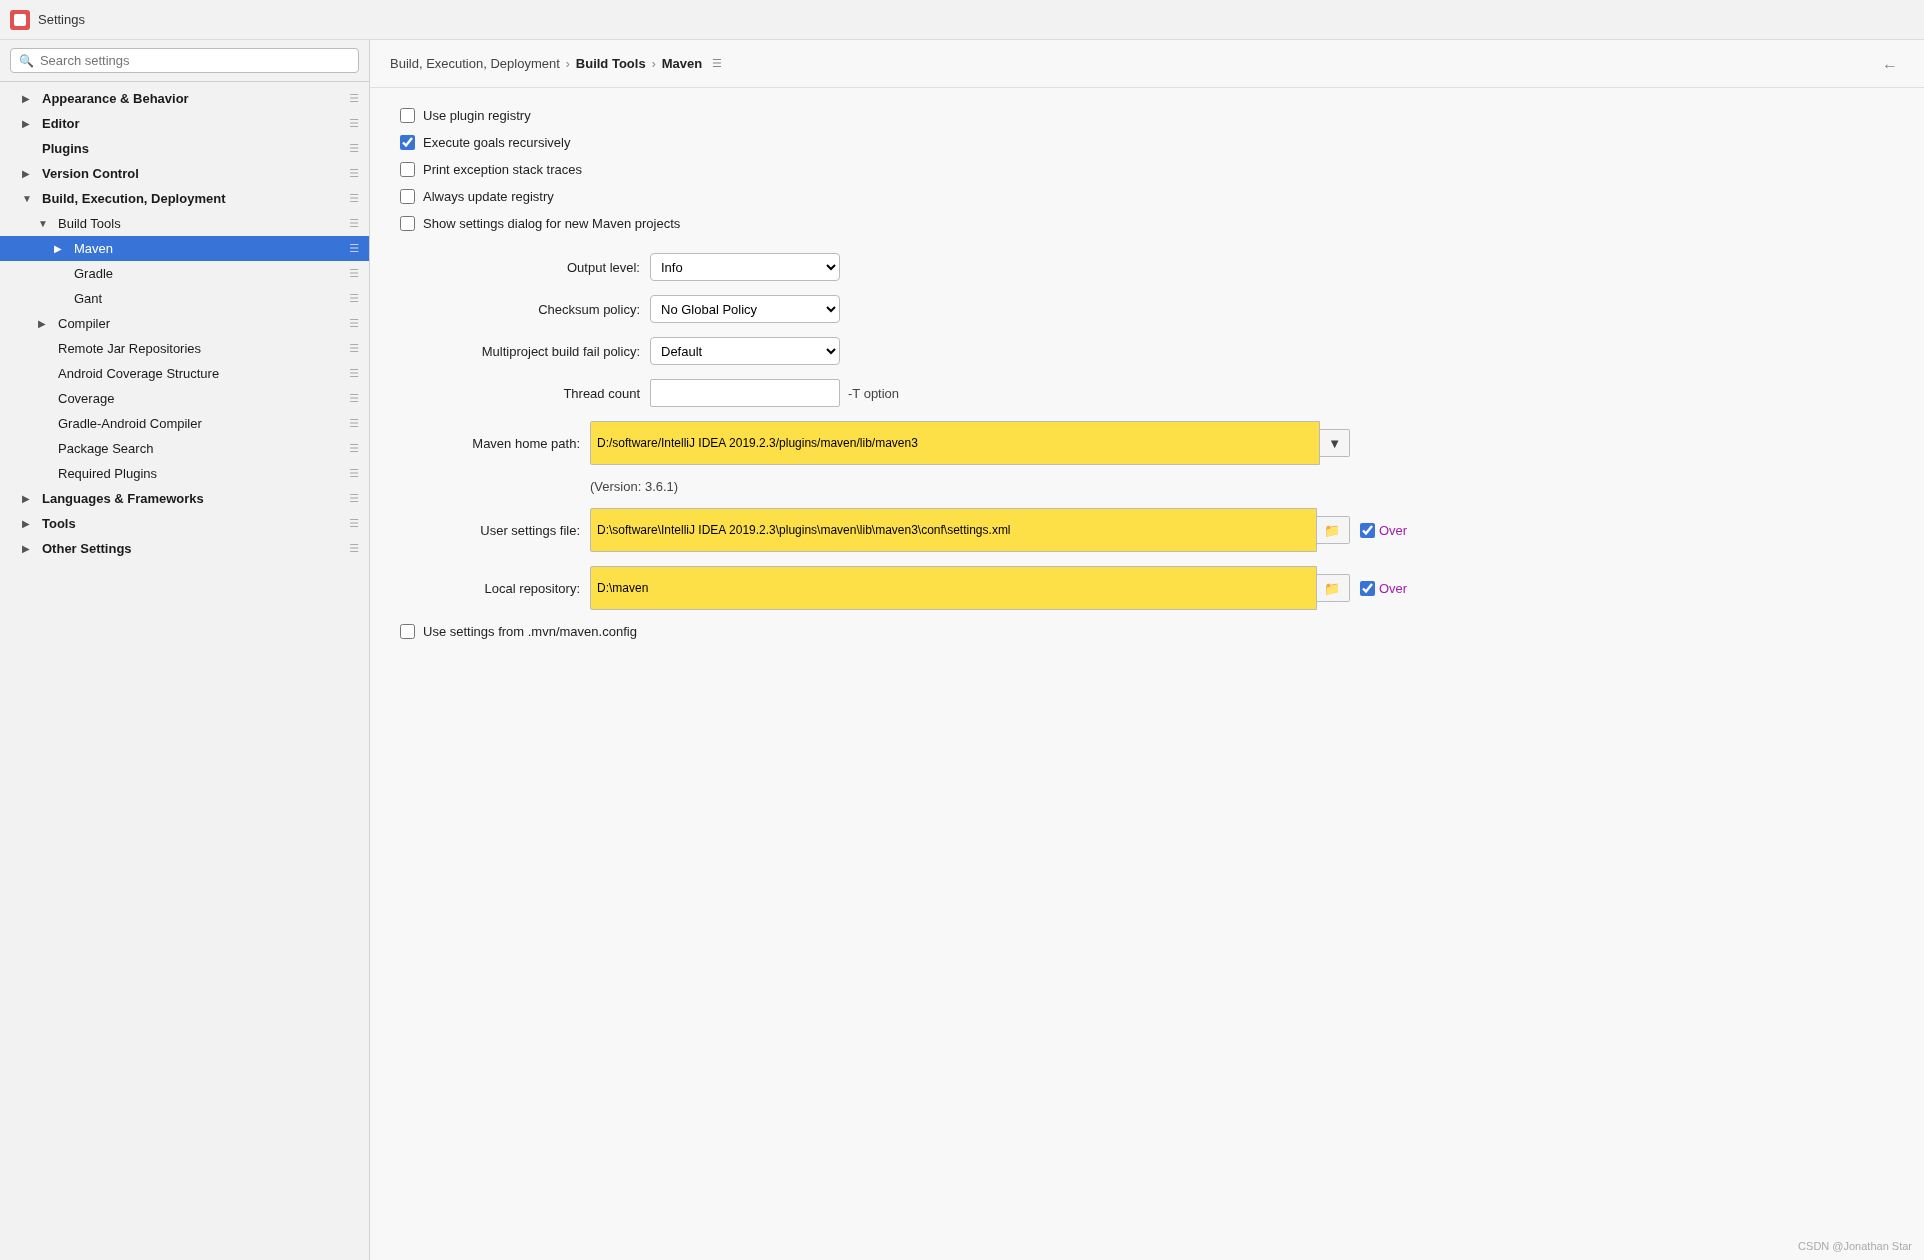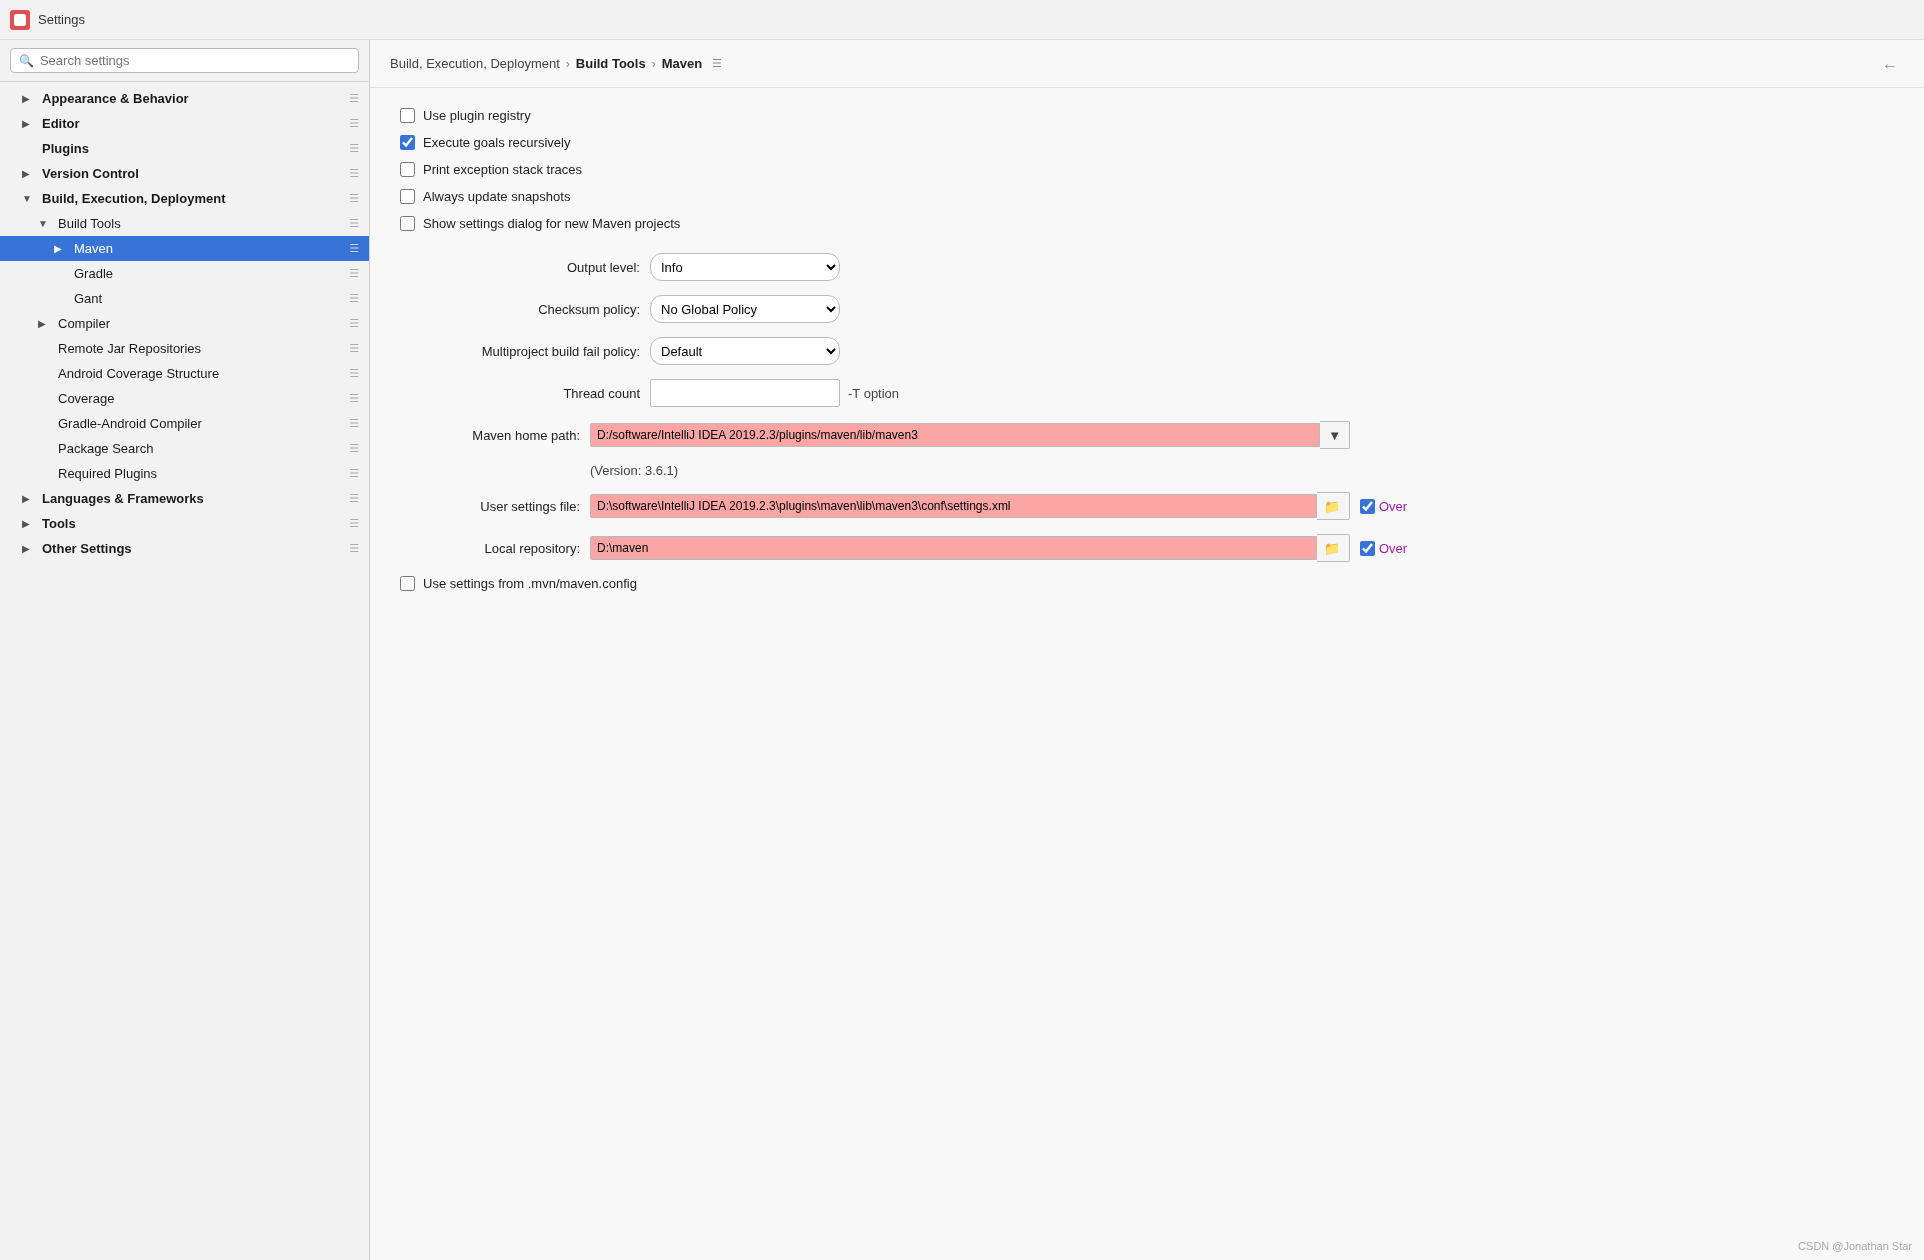--- a/index.html
+++ b/index.html
@@ -221,21 +221,21 @@
       gap: 8px;
     }
     select.form-select {
       height: 28px;
       min-width: 190px;
       font-size: 13px;
       border: 1px solid #bbb;
       background: white;
       padding: 2px 6px;
       cursor: pointer;
-      border-radius: 12px;
+      border-radius: 4px;
       appearance: auto;
     }
     input.form-text {
       height: 28px;
       min-width: 190px;
       font-size: 13px;
       border: 1px solid #bbb;
       background: white;
       padding: 2px 6px;
       border-radius: 2px;
@@ -261,24 +261,24 @@
       text-align: right;
     }
     .path-input-wrap {
       display: flex;
       align-items: center;
       flex: 1;
       max-width: 760px;
     }
     .path-input-wrap input {
       flex: 1;
-      height: 24px;
+      height: 44px;
       font-size: 12px;
       border: 1px solid #bbb;
-      background: #fca5a5;
+      background: #fde047;
       padding: 2px 6px;
       border-radius: 2px 0 0 2px;
     }
     .path-browse-btn {
       height: 28px;
       border: 1px solid #bbb;
       border-left: none;
       background: #f5f5f5;
       padding: 0 8px;
       cursor: pointer;
@@ -479,21 +479,21 @@
         <div class="checkbox-row">
           <input type="checkbox" id="execute-goals" checked="" style="">
           <label for="execute-goals">Execute goals recursively</label>
         </div>
         <div class="checkbox-row">
           <input type="checkbox" id="print-exception" style="">
           <label for="print-exception">Print exception stack traces</label>
         </div>
         <div class="checkbox-row">
           <input type="checkbox" id="always-update" style="">
-          <label for="always-update">Always update snapshots</label>
+          <label for="always-update">Always update registry</label>
         </div>
         <div class="checkbox-row">
           <input type="checkbox" id="show-settings" style="">
           <label for="show-settings">Show settings dialog for new Maven projects</label>
         </div>
 
         <div style="height: 10px;"></div>
 
         <div class="form-row">
           <span class="form-label">Output level:</span>

